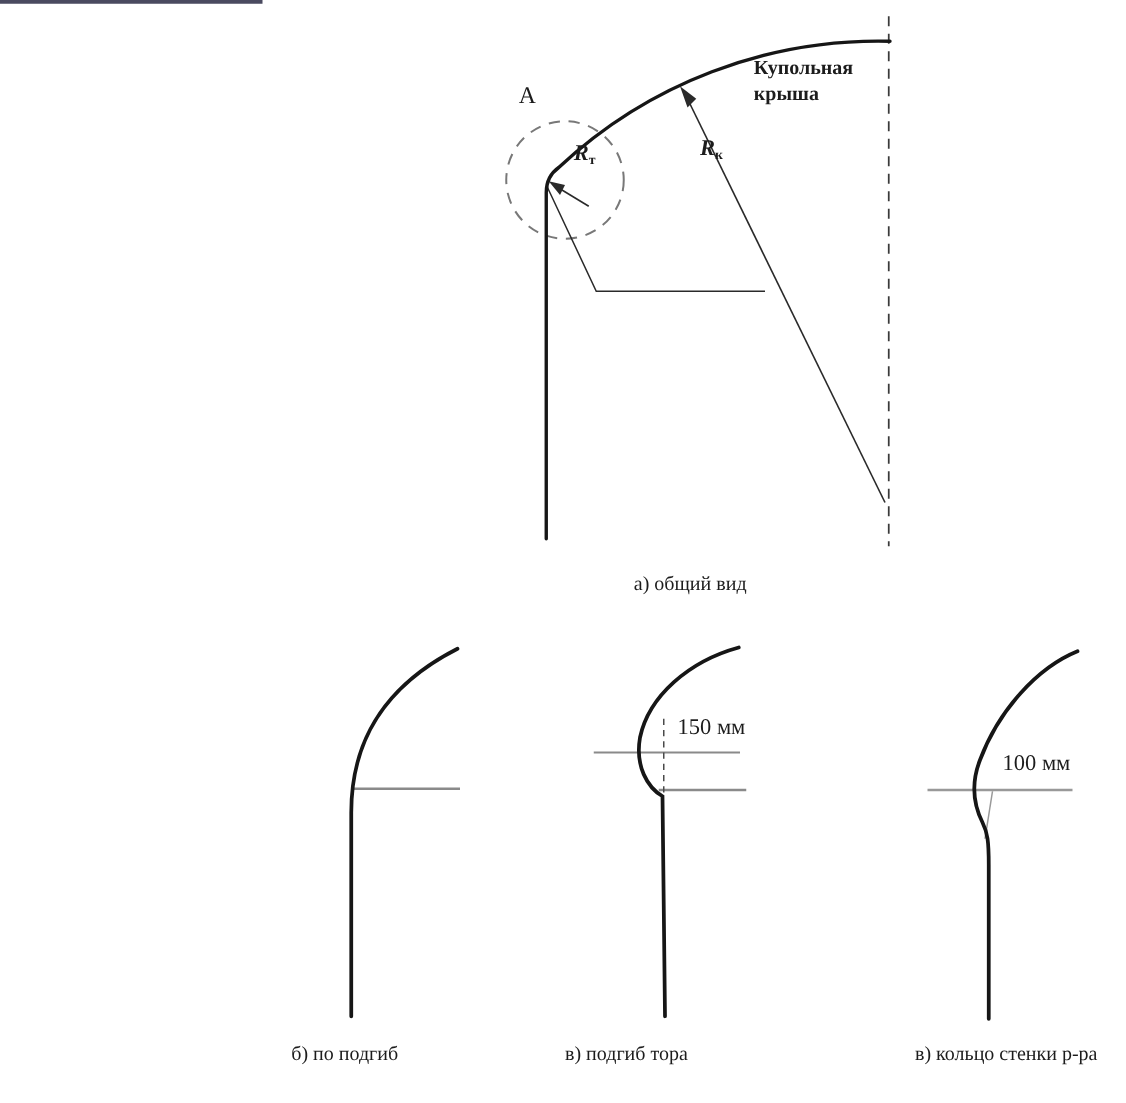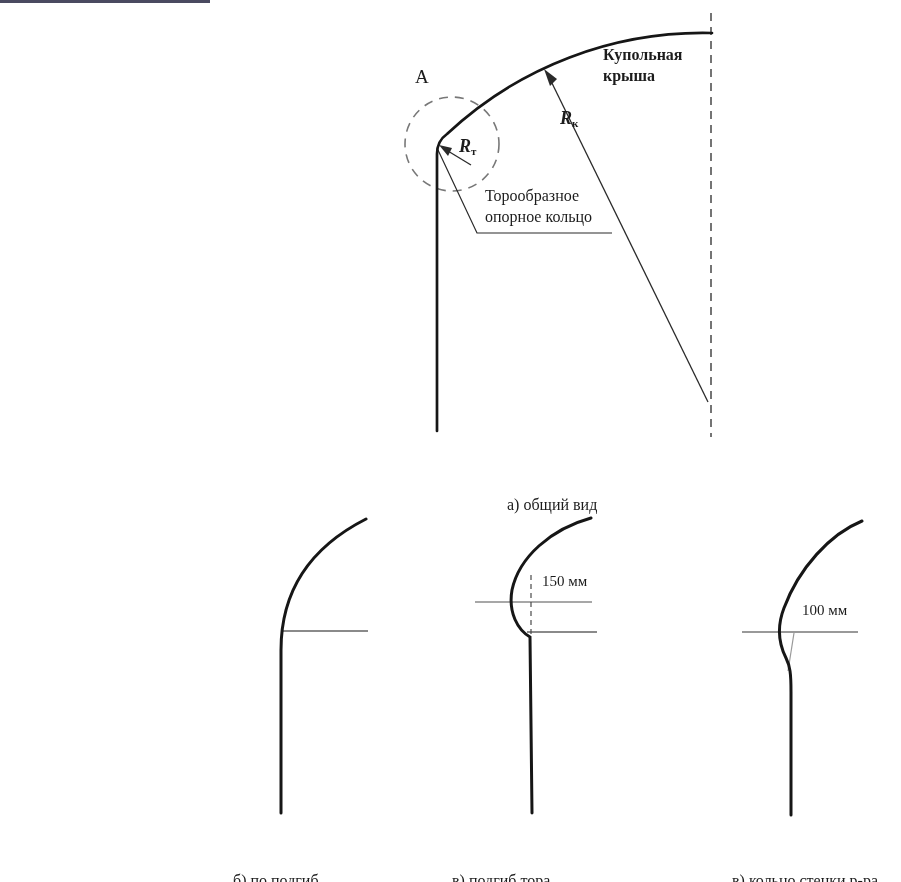--- a/index.html
+++ b/index.html
@@ -7,22 +7,22 @@
     position:relative;width:901px;height:882px;background:#ffffff;overflow:hidden;
     font-family:"Liberation Serif","DejaVu Serif",serif;color:#1c1c1c;
   }
   #top-bar{position:absolute;left:0;top:0;width:210px;height:3px;background:#4a4a60;}
   #drawing{position:absolute;left:0;top:0;}
   .lbl{position:absolute;white-space:pre-line;line-height:21px;font-size:16px;color:#1c1c1c;}
   .marker{font-size:19px;}
   .rsym{font-size:17px;}
   .rsym i{font-family:"Liberation Serif",serif;font-style:italic;font-weight:bold;font-size:18px;}
   .rsym sub{font-size:11px;font-weight:bold;vertical-align:-3px;}
-  .caption{font-size:16px;margin-top:37px;}
-  .dim{font-size:15px;}
+  .caption{font-size:16px;}
+  .dim{font-size:18px;}
 </style>
 </head>
 <body>
 
 <div id="page">
 
   <div id="top-bar"></div>
 
   <svg id="drawing" width="901" height="882" viewBox="0 0 901 882">
 
@@ -48,29 +48,27 @@
     <line x1="531" y1="575" x2="531" y2="634" stroke="#4a4a4a" stroke-width="1.2" stroke-dasharray="5,4"></line>
     <path d="M591,518 C551,529 519,557 512,590 C508,613 518,630 530,637 L532,813" fill="none" stroke="#161616" stroke-width="3" stroke-linecap="round"></path>
 
     <line x1="742" y1="632" x2="858" y2="632" stroke="#999999" stroke-width="2"></line>
     <line x1="794" y1="633" x2="788" y2="671" stroke="#999999" stroke-width="1.2"></line>
     <path d="M862,521 C830,534 799,568 784,608 C777,626 778,642 786,658 C790,666 791,673 791,692 L791,815" fill="none" stroke="#161616" stroke-width="3" stroke-linecap="round"></path>
   </svg>
 
   <span class="lbl marker" style="left:415px;top:66px;">A</span>
 
-  <span class="lbl rsym" style="left:459px;top:136px;"><i>R</i><sub>т</sub></span>
+  <span class="lbl rsym" style="left:459px;top:112px;"><i>R</i><sub>т</sub></span>
 
   <span class="lbl rsym" style="left:560px;top:108px;"><i>R</i><sub>к</sub></span>
 
   <span class="lbl" style="left:603px;top:44px;font-weight:bold;">Купольная
 крыша</span>
 
-  <span class="lbl" style="left:485px;top:185px;">Торообразное
-опорное кольцо</span>
 
   <span class="lbl caption" style="left:507px;top:457px;">а) общий вид</span>
 
   <span class="lbl dim" style="left:542px;top:571px;">150 мм</span>
 
   <span class="lbl dim" style="left:802px;top:600px;font-family:Liberation Serif, serif;">100 мм</span>
 
   <span class="lbl caption" style="left:233px;top:833px;">б) по подгиб</span>
 
   <span class="lbl caption" style="left:452px;top:833px;text-align:center;">в) подгиб тора</span>

